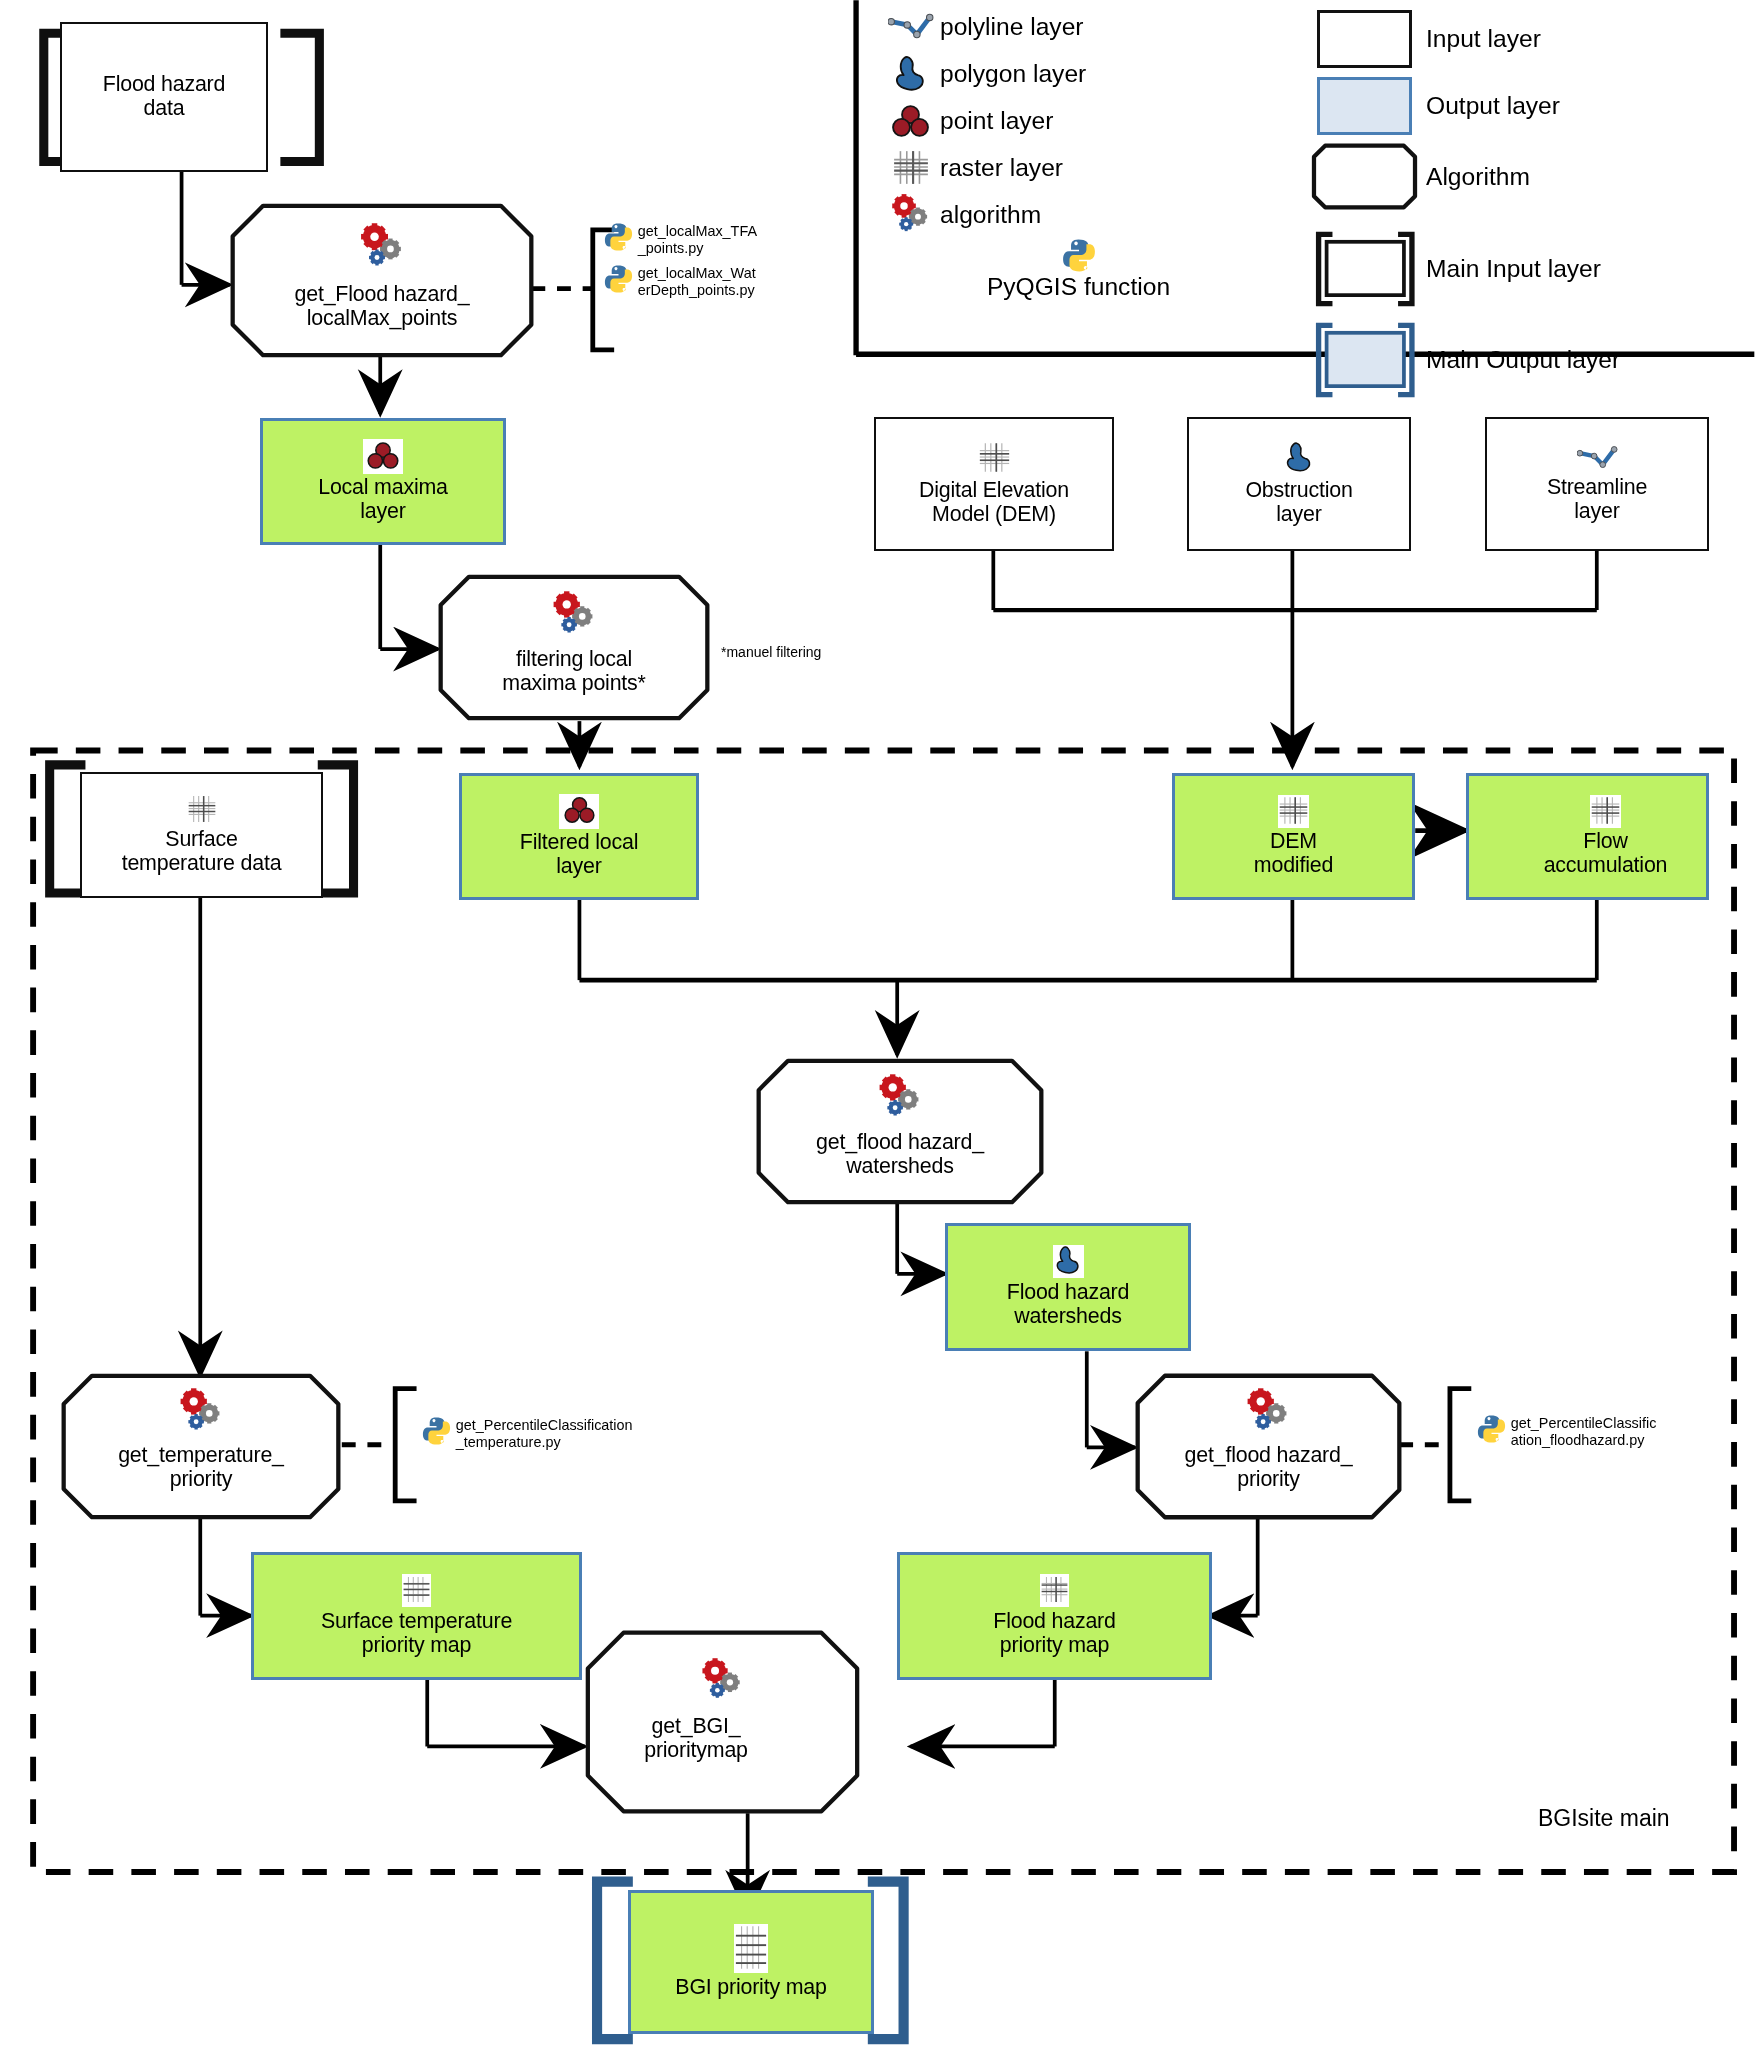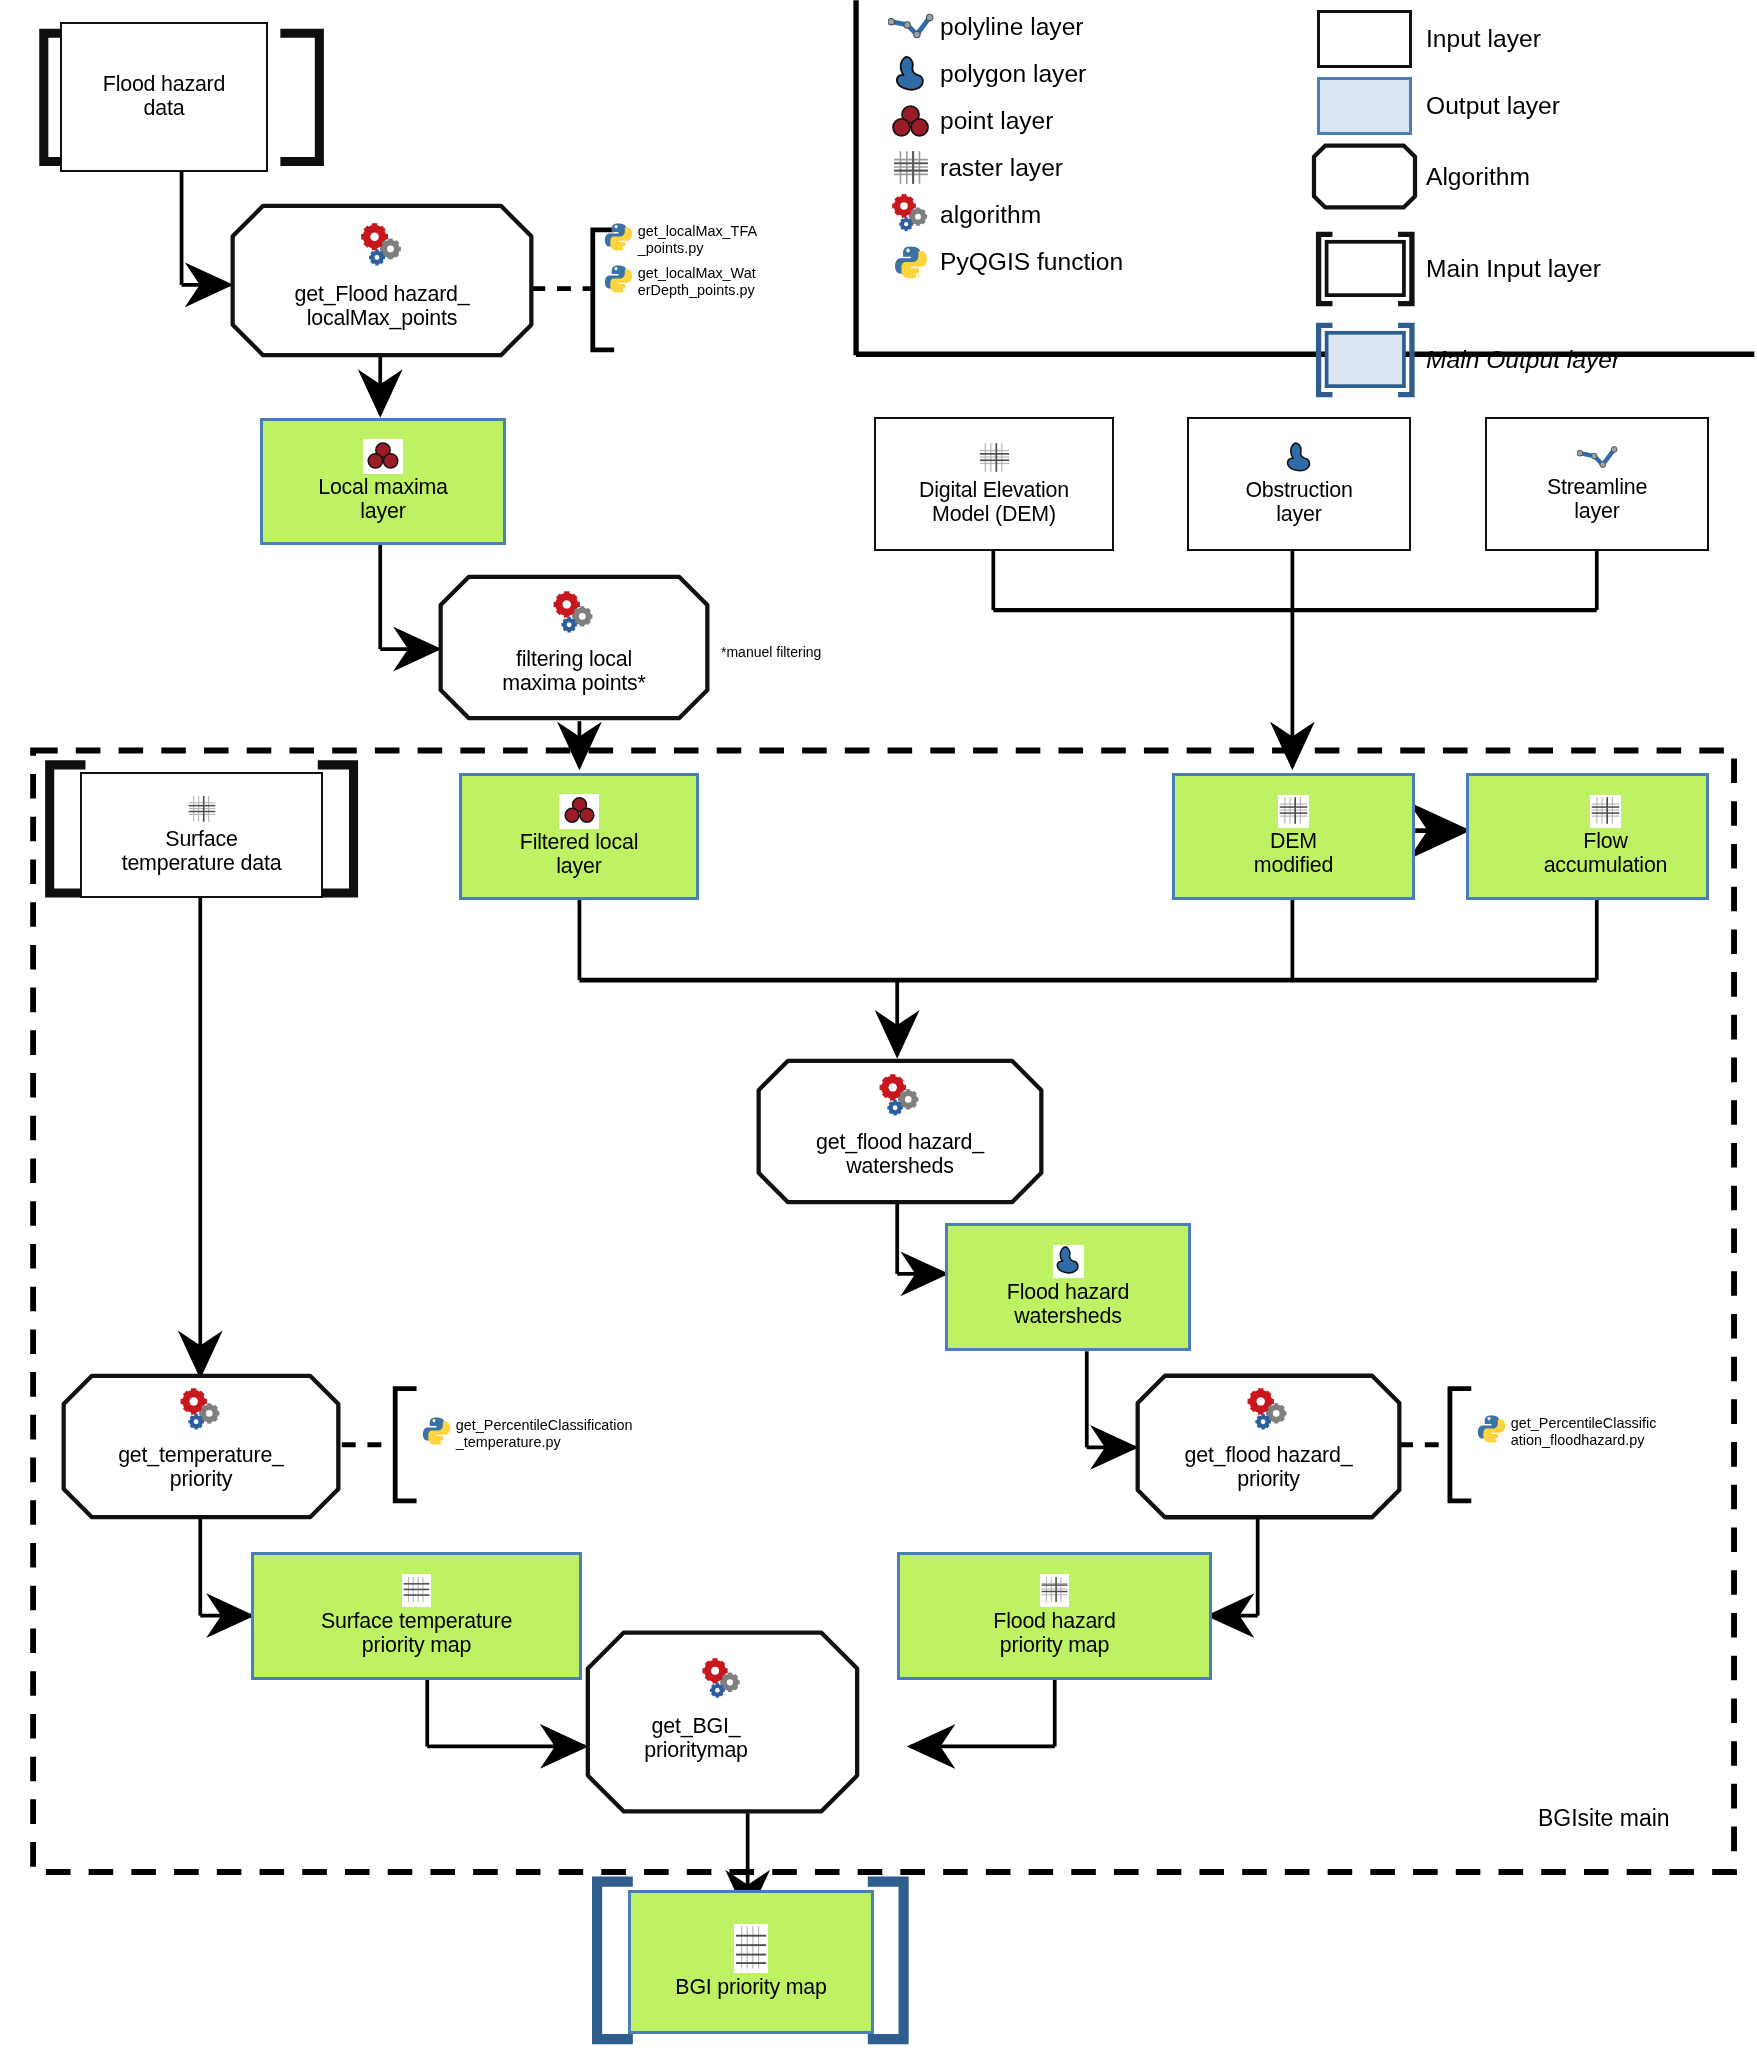--- a/index.html
+++ b/index.html
@@ -207,21 +207,21 @@
             <line x1="23" y1="49" x2="41" y2="67"></line>
                 <line x1="41" y1="49" x2="23" y2="67"></line>
               </g>
             </g>
           <circle cx="32" cy="58" r="4" fill="#fff"></circle>
         </svg>
       </span>
       <span class="legtext">algorithm</span>
     </div>
 
-    <div class="legrow" style="height:48px;">
+    <div class="legrow" style="height:48px;flex-direction:column;">
       <span style="width:59px;display:flex;justify-content:center;">
         <svg width="34" height="35" viewBox="0 0 64 66">
           <path d="M31,3 C19,3 17,9 17,16 L17,22 L32,22 L32,25 L13,25 C6,25 2,31 2,40
                    C2,49 6,54 13,54 L18,54 L18,45 C18,38 23,34 30,34 L42,34 C47,34 50,30 50,25
                    L50,16 C50,9 46,3 31,3 Z M23,10 a3.4,3.4 0 1,1 0,0.1 Z" fill="#3b72a3"></path>
           <path d="M33,63 C45,63 47,57 47,50 L47,44 L32,44 L32,41 L51,41 C58,41 62,35 62,26
                    C62,17 58,12 51,12 L46,12 L46,21 C46,28 41,32 34,32 L22,32 C17,32 14,36 14,41
                    L14,50 C14,57 18,63 33,63 Z M41,56 a3.4,3.4 0 1,1 0,0.1 Z" fill="#ffd33d"></path>
         </svg>
       </span>
@@ -260,21 +260,21 @@
           <rect x="33" y="24" width="145" height="100" fill="#fff" stroke="#111" stroke-width="7"></rect>
           <g stroke="#111" stroke-width="10" fill="none">
             <path d="M44,10 L18,10 L18,140 L44,140"></path>
             <path d="M167,10 L193,10 L193,140 L167,140"></path>
           </g>
         </svg>
       </span>
       <span class="legtext">Main Input layer</span>
     </div>
 
-    <div class="legrow" style="height:91px;font-style:italic;">
+    <div class="legrow" style="height:91px;">
       <span style="width:123px;display:flex;justify-content:center;">
         <svg width="112" height="80" viewBox="0 0 210 150">
           <rect x="33" y="24" width="145" height="100" fill="#dce6f2" stroke="#2f5e8e" stroke-width="7"></rect>
           <g stroke="#2f5e8e" stroke-width="10" fill="none">
             <path d="M44,10 L18,10 L18,140 L44,140"></path>
             <path d="M167,10 L193,10 L193,140 L167,140"></path>
           </g>
         </svg>
       </span>
       <span class="legtext">Main Output layer</span>

